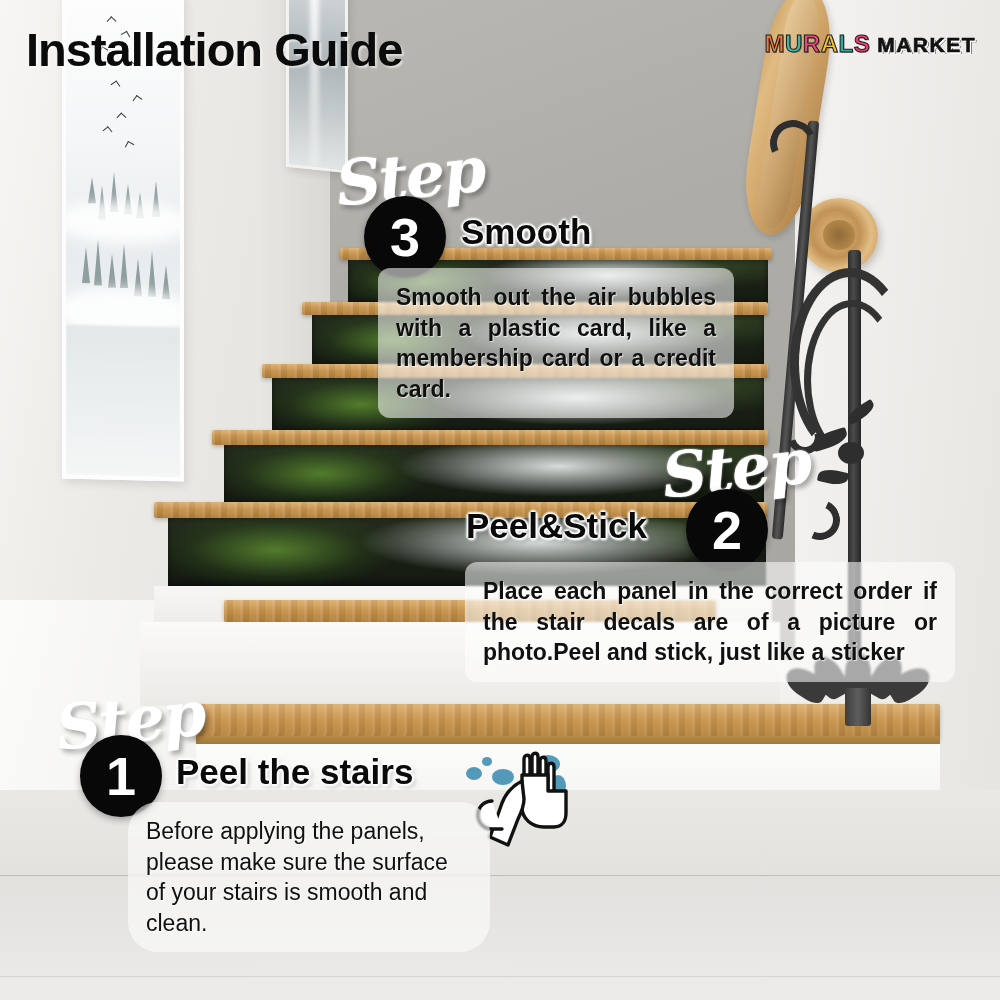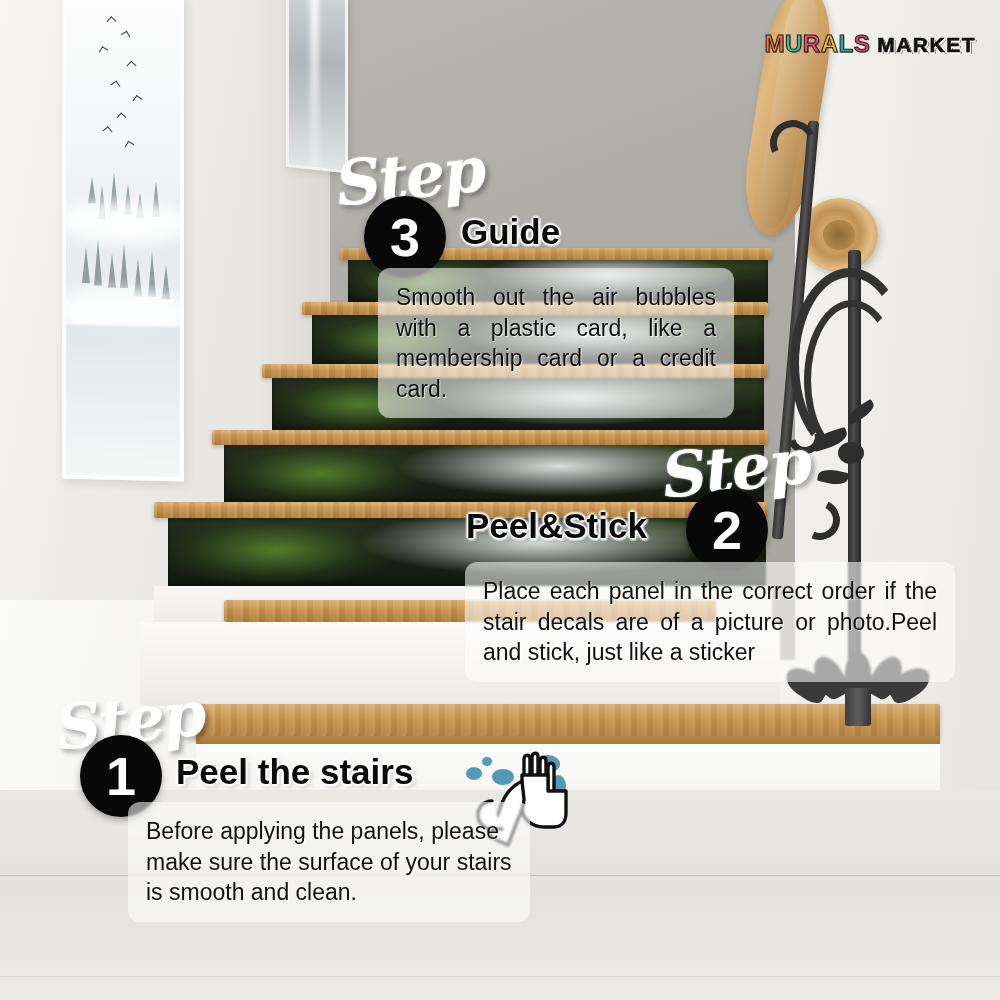--- a/index.html
+++ b/index.html
@@ -232,21 +232,21 @@
   .step-box {
     position: absolute;
     background: rgba(255,255,255,.56);
     border-radius: 12px;
     padding: 14px 18px;
     font-size: 23px; line-height: 1.33;
     color: #101010;
     text-shadow: 1px 1px 1px rgba(255,255,255,.7);
     backdrop-filter: blur(1px);
   }
-  .step-box.justify { text-align: justify; }
+  .step-box.justify { text-align: justify; font-weight: bold; }
   .step-box.justify p { text-align-last: left; }
 
   
   .hands-icon { position: absolute; left: 462px; top: 745px; width: 120px; height: 105px; }
   .bubble { position: absolute; background: #3b8cb2; border-radius: 50%; opacity: .88; }
 </style>
 </head>
 <body>
 
 <div id="stage">
@@ -341,37 +341,38 @@
     <div class="iron-flower">
       <span style="left:0px;transform:rotate(-58deg);"></span>
       <span style="left:16px;transform:rotate(-30deg);"></span>
       <span style="left:33px;transform:rotate(0deg);"></span>
       <span style="left:50px;transform:rotate(30deg);"></span>
       <span style="left:66px;transform:rotate(58deg);"></span>
     </div>
     <div class="iron-base"></div>
   </div>
 
+  <div class="title">Installation Guide</div>
 
   <div class="logo">
     <div class="logo-murals">
       <span style="color:#f07a3c">M</span>
       <span style="color:#3fb6a8">U</span>
       <span style="color:#e8487f">R</span>
       <span style="color:#f2c13c">A</span>
       <span style="color:#2fa9a0">L</span>
       <span style="color:#ea3f70">S</span>
     </div>
     <div class="logo-market">MARKET</div>
   </div>
 
   <div class="step-group">
     <div class="step-word" style="left:336px;top:140px;">Step</div>
     <div class="step-circle" style="left:364px;top:196px;">3</div>
-    <div class="step-label" style="left:461px;top:212px;">Guide</div>
+    <div class="step-label" style="left:461px;top:212px;">Smooth</div>
     <div class="step-box justify" style="left:378px;top:268px;width:356px;">
       <p>Smooth out the air bubbles with a plastic card, like a membership card or a credit card.</p>
     </div>
   </div>
 
   <div class="step-group">
     <div class="step-word" style="left:662px;top:432px;">Step</div>
     <div class="step-circle" style="left:686px;top:489px;">2</div>
     <div class="step-label" style="left:466px;top:506px;">Peel&amp;Stick</div>
     <div class="step-box justify" style="left:465px;top:562px;width:490px;">
@@ -397,18 +398,18 @@
           <path d="M70 12 C70 7 76 7 76 12 L76 44 L70 44 Z"></path>
           <path d="M78 16 C78 11 84 11 84 16 L84 46 L78 46 Z"></path>
           <path d="M86 22 C86 17 92 17 92 22 L92 50 L86 50 Z"></path>
           <path d="M60 30 L60 62 C60 74 70 82 82 82 L92 82 C100 82 104 76 104 68 L104 46 L86 46 L86 30 Z"></path>
           <path d="M60 36 C52 40 44 48 40 58 L28 92 L46 100 L56 74 C60 66 62 60 62 54 Z"></path>
           <path d="M30 56 C22 56 16 62 16 70 C16 78 22 84 30 84 L40 84"></path>
         </g>
       </svg>
     </div>
 
-    <div class="step-box" style="left:128px;top:802px;width:402px;">
+    <div class="step-box" style="left:128px;top:802px;width:362px;border-radius:30px;">
       <p>Before applying the panels, please make sure the surface of your stairs is smooth and clean.</p>
     </div>
   </div>
 
 </div>
 
 </body></html>

